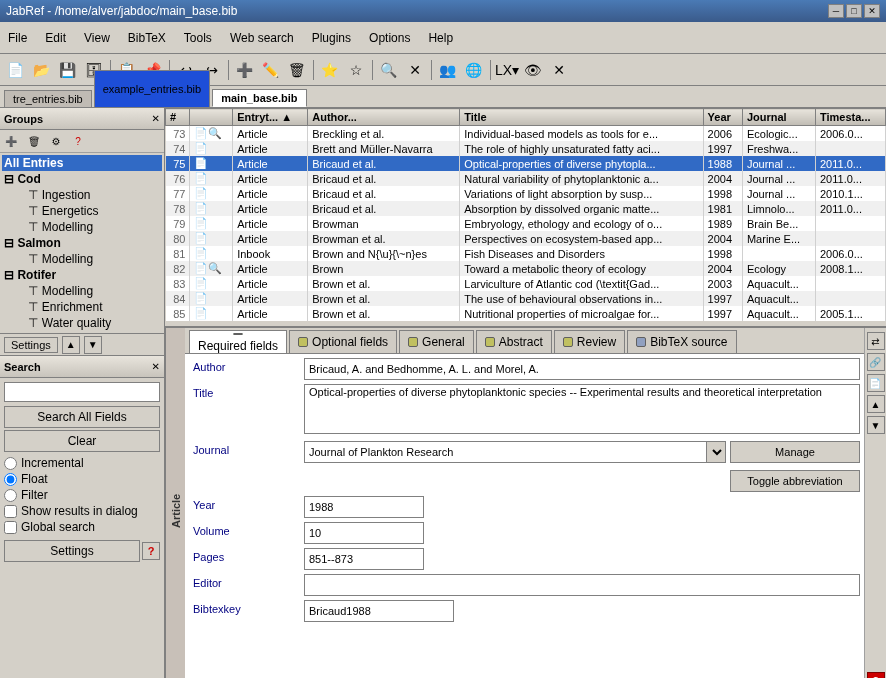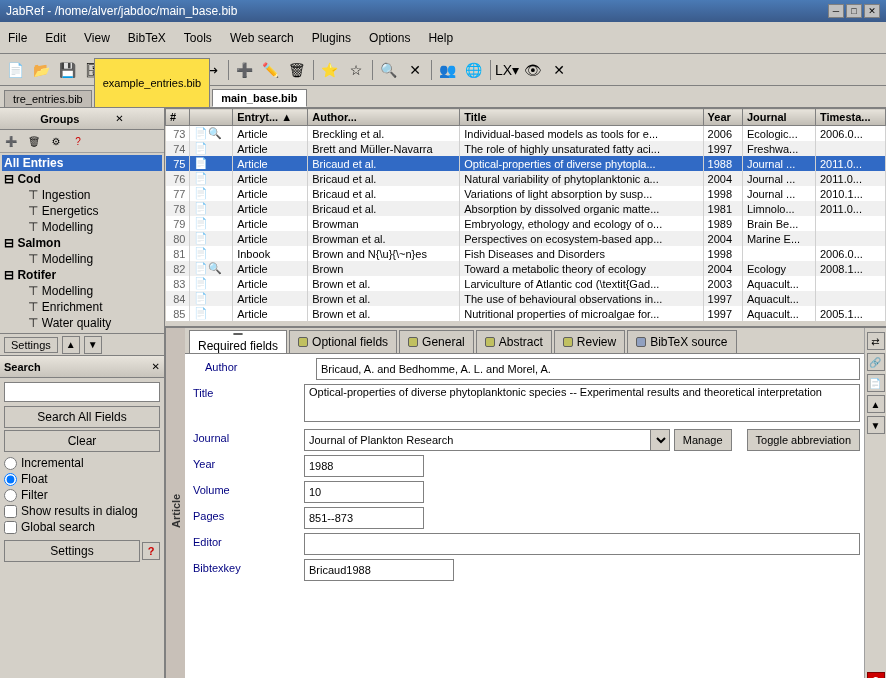--- a/index.html
+++ b/index.html
@@ -20,21 +20,21 @@
     .toolbar-separator { width: 1px; height: 20px; background: #808080; margin: 0 2px; }
     
     
     .main-layout { display: flex; height: calc(678px - 22px - 20px - 32px - 18px); }
     
     
     .left-panel { width: 165px; min-width: 165px; border-right: 1px solid #808080; display: flex; flex-direction: column; background: #d4d0c8; }
     
     
     .groups-panel { flex: 0 0 auto; border-bottom: 1px solid #808080; }
-    .panel-header { background: linear-gradient(to bottom, #e8e4dc, #c8c4bc); border-bottom: 1px solid #808080; padding: 2px 4px; display: flex; align-items: center; justify-content: center; height: 22px; gap: 36px; }
+    .panel-header { background: linear-gradient(to bottom, #e8e4dc, #c8c4bc); border-bottom: 1px solid #808080; padding: 2px 4px; display: flex; align-items: center; justify-content: space-between; height: 22px; gap: 36px; }
     .panel-title { font-size: 11px; font-weight: bold; }
     .panel-close { cursor: pointer; font-size: 10px; }
     .panel-toolbar { background: #d4d0c8; padding: 2px; display: flex; gap: 2px; border-bottom: 1px solid #a0a0a0; }
     .panel-tb-btn { width: 20px; height: 18px; background: #d4d0c8; border: 1px solid transparent; cursor: pointer; font-size: 10px; display: flex; align-items: center; justify-content: center; }
     
     .groups-tree { overflow-y: auto; max-height: 220px; padding: 2px; }
     .tree-item { padding: 1px 4px 1px 8px; cursor: pointer; white-space: nowrap; }
     .tree-item.selected { background: #316ac5; color: white; }
     .tree-item.level0 { padding-left: 2px; font-weight: bold; }
     .tree-item.level2 { padding-left: 26px; }
@@ -148,21 +148,21 @@
   <button class="toolbar-btn">👥</button>
   <button class="toolbar-btn">🌐</button>
   <div class="toolbar-separator"></div>
   <button class="toolbar-btn">LX▾</button>
   <button class="toolbar-btn">👁</button>
   <button class="toolbar-btn">✕</button>
 </div>
 
 <div style="background:#d4d0c8; border-bottom:1px solid #808080; padding:2px 4px 0; display:flex; align-items:flex-end; gap:2px; height:22px;">
   <div style="padding:2px 8px; background:#c0bbb4; border:1px solid #808080; border-bottom:none; cursor:pointer; font-size:11px;">tre_entries.bib</div>
-  <div style="padding:18px 8px; background:#fde047; border:1px solid #808080; border-bottom:none; cursor:pointer; font-size:11px;">example_entries.bib</div>
+  <div style="padding:12px 8px; background:#1d4ed8; border:1px solid #808080; border-bottom:none; cursor:pointer; font-size:11px;">example_entries.bib</div>
   <div style="padding:2px 8px; background:white; border:1px solid #808080; border-bottom:1px solid white; cursor:pointer; font-size:11px; font-weight:bold;">main_base.bib</div>
 </div>
 
 <div class="main-layout">
 
   <div class="left-panel">
 
     <div class="groups-panel">
       <div class="panel-header">
         <span class="panel-title">Groups</span>
@@ -415,42 +415,42 @@
           </div>
           <div class="editor-tab">
             <span style="display:inline-block;width:10px;height:10px;background:#90a0c0;border:1px solid #606060;border-radius:2px;"></span>
             <span>BibTeX source</span>
           </div>
         </div>
 
         <div style="flex:1; overflow-y:auto; background:white; padding:4px;">
 
           <div class="field-row">
-            <div class="field-label" style="color:#000080;margin-left:12px;">Author</div>
+            <div class="field-label" style="color:#000080;">Author</div>
             <div class="field-value">
               <input class="field-input" type="text" value="Bricaud, A. and Bedhomme, A. L. and Morel, A." style="">
             </div>
           </div>
 
           <div class="field-row">
             <div class="field-label" style="color:#000080;">Title</div>
             <div class="field-value">
-              <textarea class="field-input" style="height: 38px; resize: none; font-size: 11px; font-family: Arial;">Optical-properties of diverse phytoplanktonic species -- Experimental results and theoretical interpretation</textarea>
+              <textarea class="field-input" style="height: 50px; resize: none; font-size: 11px; font-family: Arial;">Optical-properties of diverse phytoplanktonic species -- Experimental results and theoretical interpretation</textarea>
             </div>
           </div>
 
           <div class="field-row">
             <div class="field-label" style="color:#000080;">Journal</div>
             <div class="field-value">
               <div style="display:flex; gap:4px;">
                 <div style="flex:1; display:flex;">
                   <input type="text" style="flex: 1 1 0%; height: 22px; border-top: 1px solid rgb(128, 128, 128); border-bottom: 1px solid rgb(128, 128, 128); border-left: 1px solid rgb(128, 128, 128); border-image: initial; border-right: none; padding: 1px 4px; font-size: 11px;" value="Journal of Plankton Research">
                   <select style="width:20px;height:22px;border:1px solid #808080;background:#d4d0c8;"></select>
                 </div>
-                <div style="display:flex;flex-direction:row;gap:15px;min-width:130px;">
+                <div style="display:flex;flex-direction:column;gap:7px;min-width:130px;">
                   <button class="journal-btn">Manage</button>
                   <button class="journal-btn">Toggle abbreviation</button>
                 </div>
               </div>
             </div>
           </div>
 
           <div class="field-row">
             <div class="field-label" style="color:#000080;">Year</div>
             <div class="field-value">

